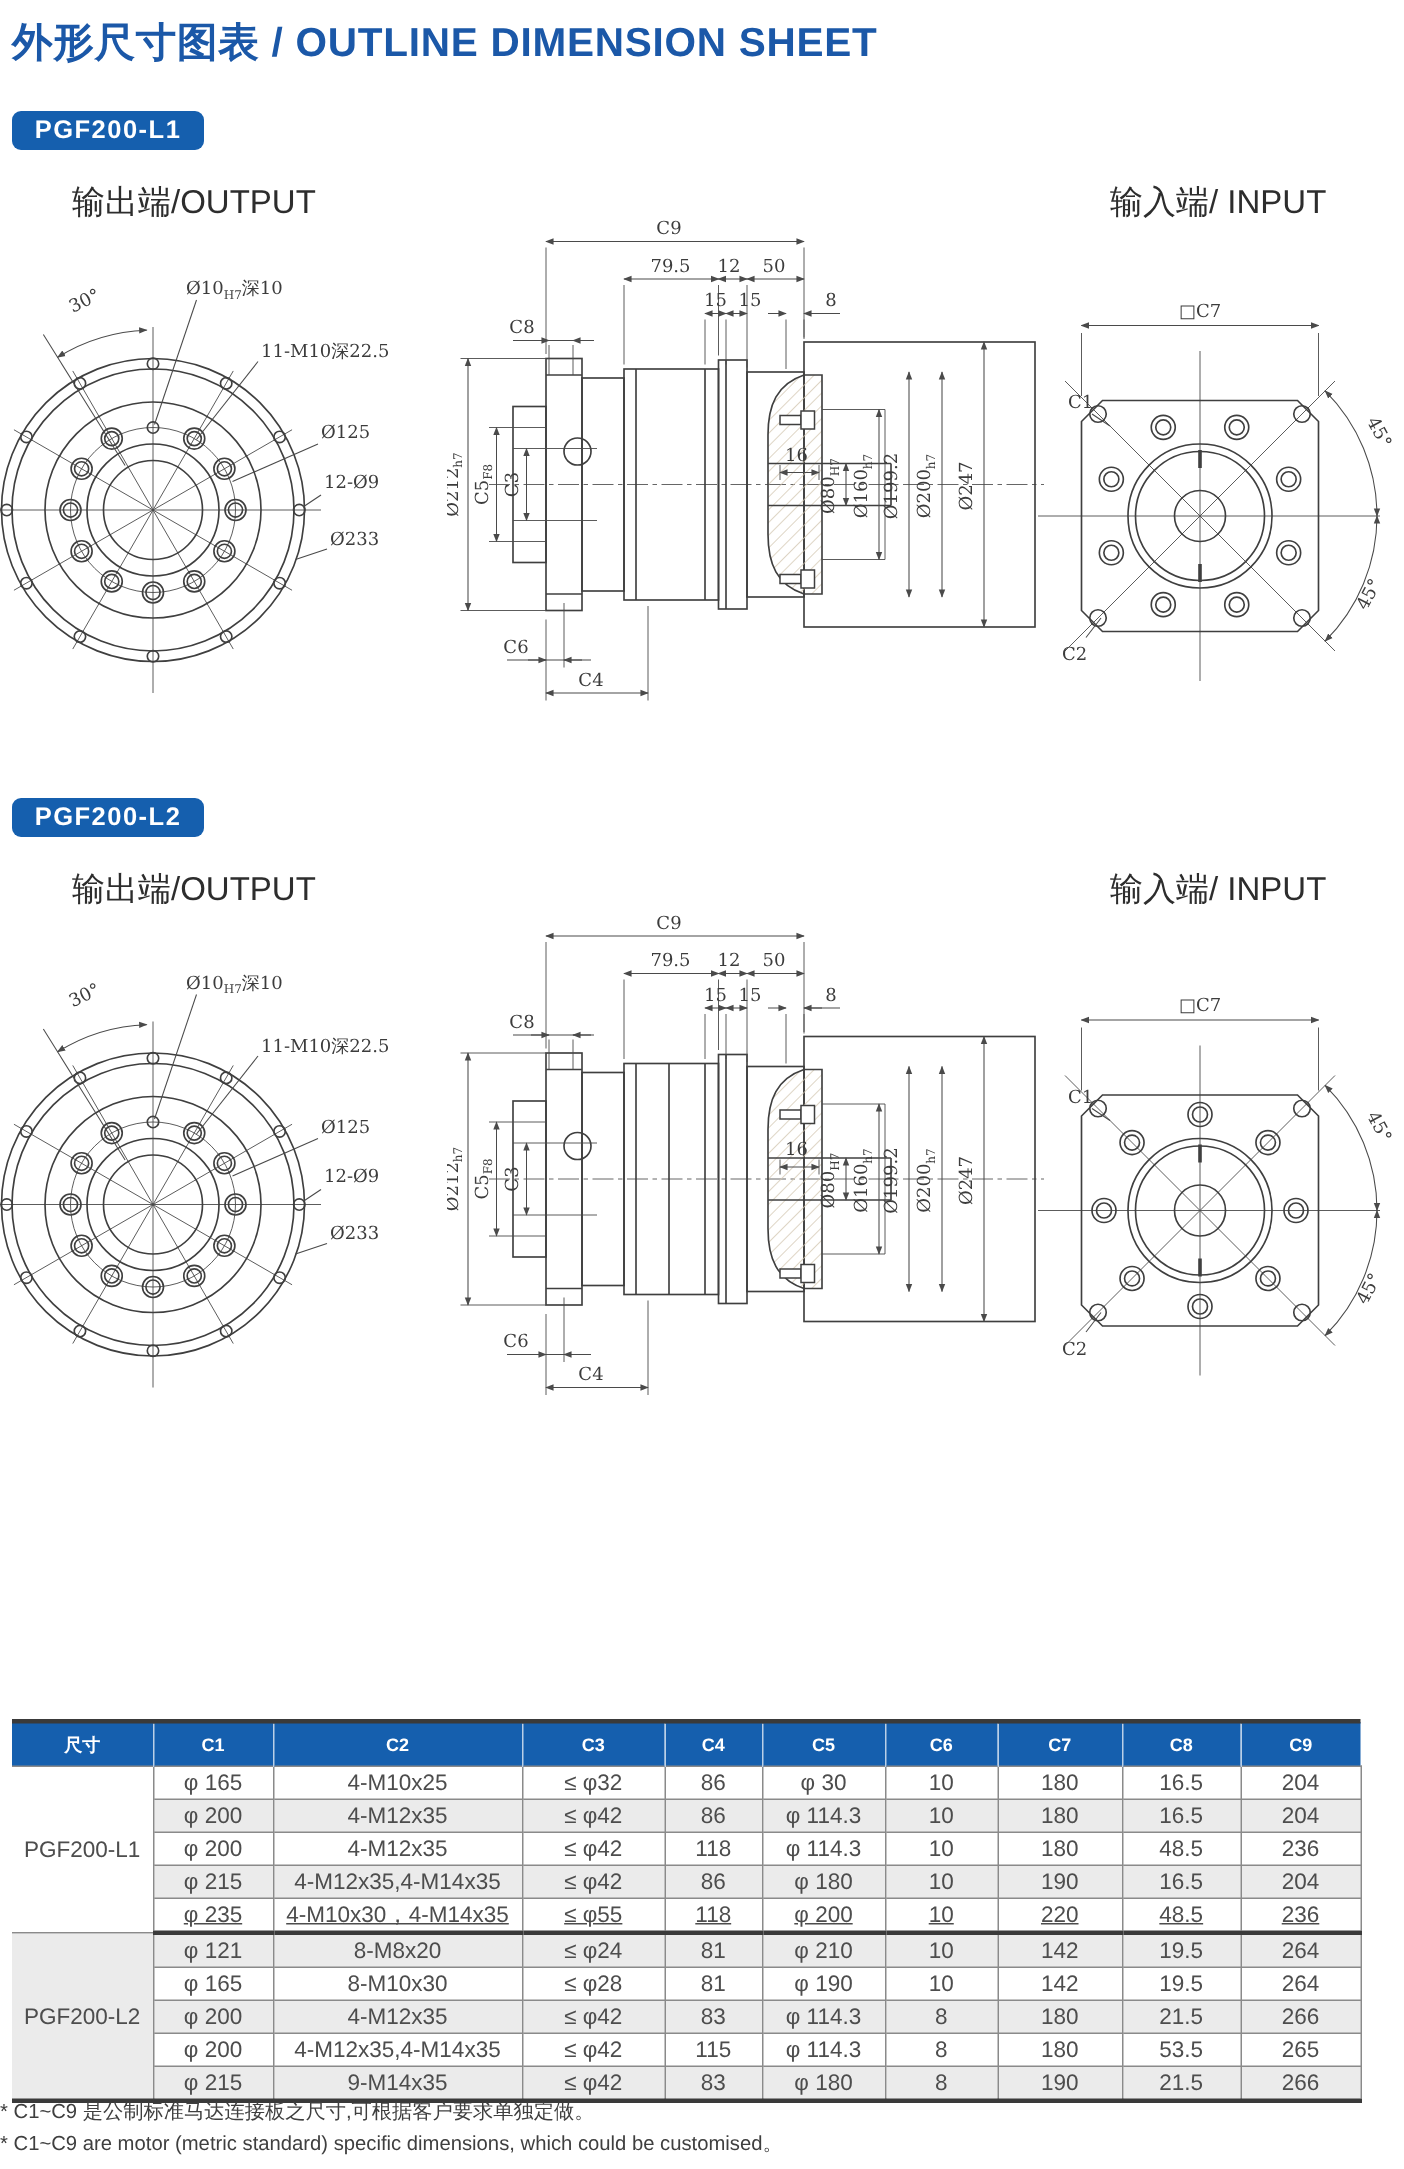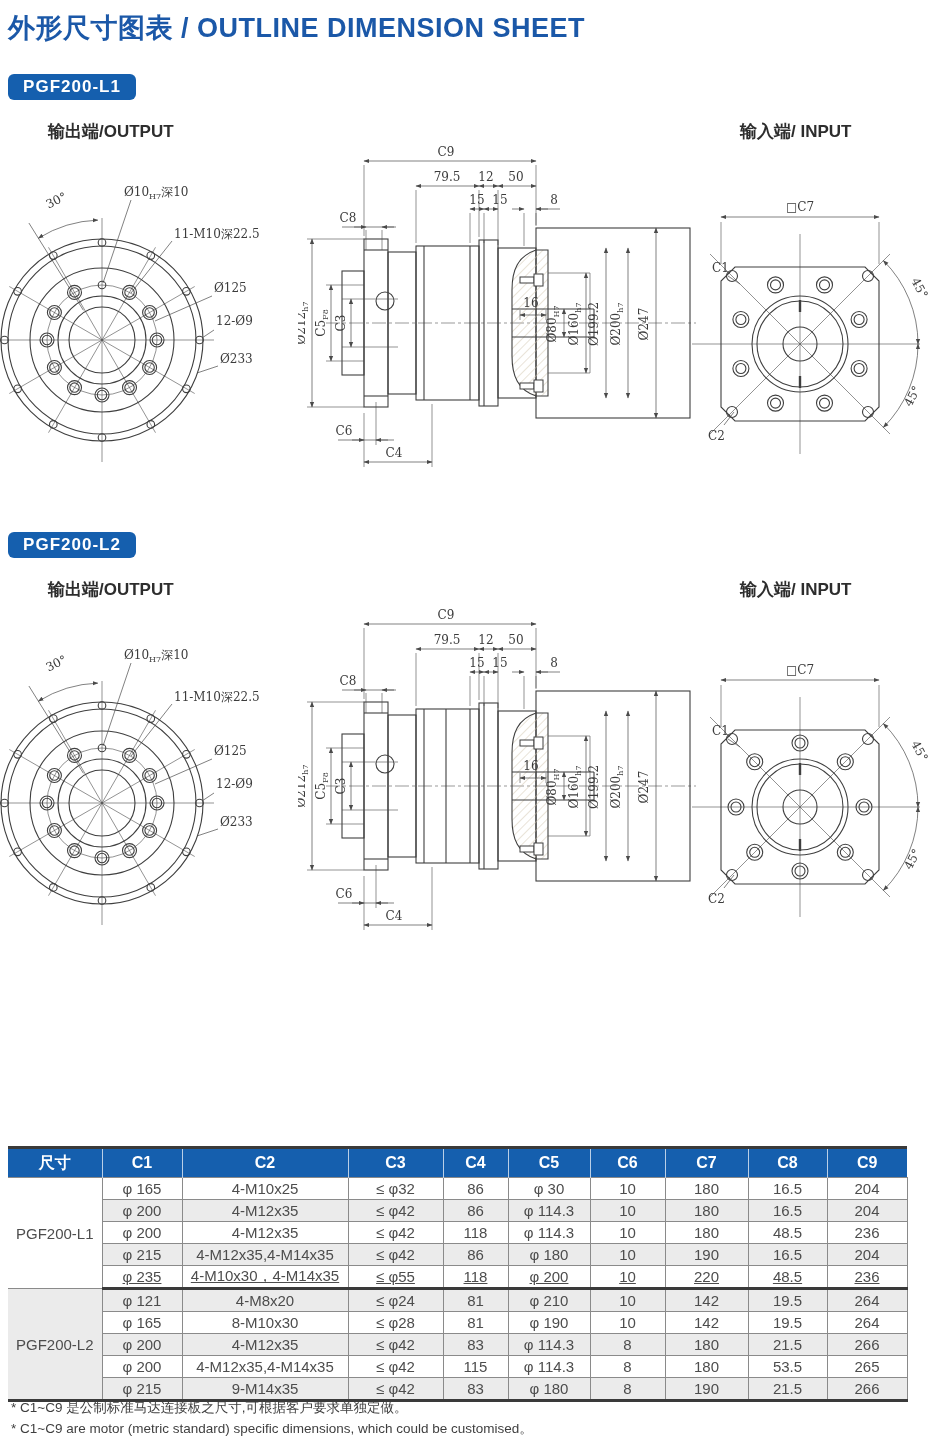--- a/index.html
+++ b/index.html
@@ -1,33 +1,33 @@
 <!DOCTYPE html>
 <html><head>
 <meta charset="utf-8">
 <style>
   html,body{margin:0;padding:0;background:#fff;}
   body{width:936px;height:1446px;position:relative;font-family:"Liberation Sans",sans-serif;overflow:hidden;}
   .title{position:absolute;left:8px;top:10px;font-size:27px;font-weight:bold;color:#1b58a8;letter-spacing:.5px;white-space:nowrap;}
   .badge{position:absolute;left:8px;width:128px;height:26px;background:#155fae;color:#fff;font-size:17px;font-weight:bold;border-radius:6px;display:flex;align-items:center;justify-content:center;letter-spacing:1px;}
-  .endlabel{position:absolute;font-size:17px;font-weight:bold;color:#2d2d2d;white-space:nowrap;}
+  .endlabel{position:absolute;font-size:22px;font-weight:normal;color:#2d2d2d;white-space:nowrap;}
   svg.drw{position:absolute;}
   svg text{font-family:"DejaVu Serif",serif;fill:#3c3c3c;font-size:12px;}
   .bl{stroke:#3f3f3f;stroke-width:1.1;fill:none;}
   .tl{stroke:#4a4a4a;stroke-width:.6;fill:none;}
   .dm{stroke:#4a4a4a;stroke-width:.7;fill:none;}
   .cl{stroke:#555;stroke-width:.6;fill:none;stroke-dasharray:14 3 3 3;}
   .dimtable{position:absolute;left:8px;top:1146px;border-collapse:collapse;table-layout:fixed;border-top:3px solid #3a3a3a;border-bottom:3px solid #3a3a3a;}
-  .dimtable th{background:#155fae;color:#fff;font-size:16px;font-weight:bold;height:28px;padding:0;border-right:1px solid rgba(255,255,255,.7);}
+  .dimtable th{background:#155fae;color:#fff;font-size:12px;font-weight:bold;height:28px;padding:0;border-right:1px solid rgba(255,255,255,.7);}
   .dimtable th:last-child{border-right:none;}
   .dimtable td{border:1px solid #8a8a8a;font-size:15px;color:#4d4d4d;text-align:center;height:21px;padding:0 2px;background:#fff;white-space:nowrap;overflow:hidden;}
   .dimtable tr.even td{background:#ebebeb;}
   .dimtable td.grp{border-left:none;background:#fff;font-size:15px;color:#4d4d4d;}
   .dimtable tr.gsep td{border-bottom:3px solid #3a3a3a;text-decoration:underline;}
-  .foot{position:absolute;left:11px;font-size:13.5px;color:#3f3f3f;white-space:nowrap;}
+  .foot{position:absolute;left:0;font-size:13.5px;color:#3f3f3f;white-space:nowrap;}
 </style>
 </head>
 <body>
 
 <svg width="0" height="0" style="position:absolute" aria-hidden="true">
   <defs>
     <marker id="ar" viewBox="0 0 10 10" refX="9" refY="5" markerWidth="8" markerHeight="8" orient="auto-start-reverse">
       <path d="M0,1.2 L10,5 L0,8.8 z" fill="#4a4a4a"></path>
     </marker>
     <pattern id="hh" width="6" height="6" patternUnits="userSpaceOnUse" patternTransform="rotate(45)">
@@ -613,21 +613,21 @@
         <td>118</td>
         <td>φ 200</td>
         <td>10</td>
         <td>220</td>
         <td>48.5</td>
         <td>236</td>
   </tr>
   <tr class="even">
     <td class="grp" rowspan="5">PGF200-L2</td>
     <td>φ 121</td>
-        <td>4-M8x20</td>
+        <td>8-M8x20</td>
         <td>≤ φ24</td>
         <td>81</td>
         <td>φ 210</td>
         <td>10</td>
         <td>142</td>
         <td>19.5</td>
         <td>264</td>
   </tr>
   <tr>
     <td>φ 165</td>

